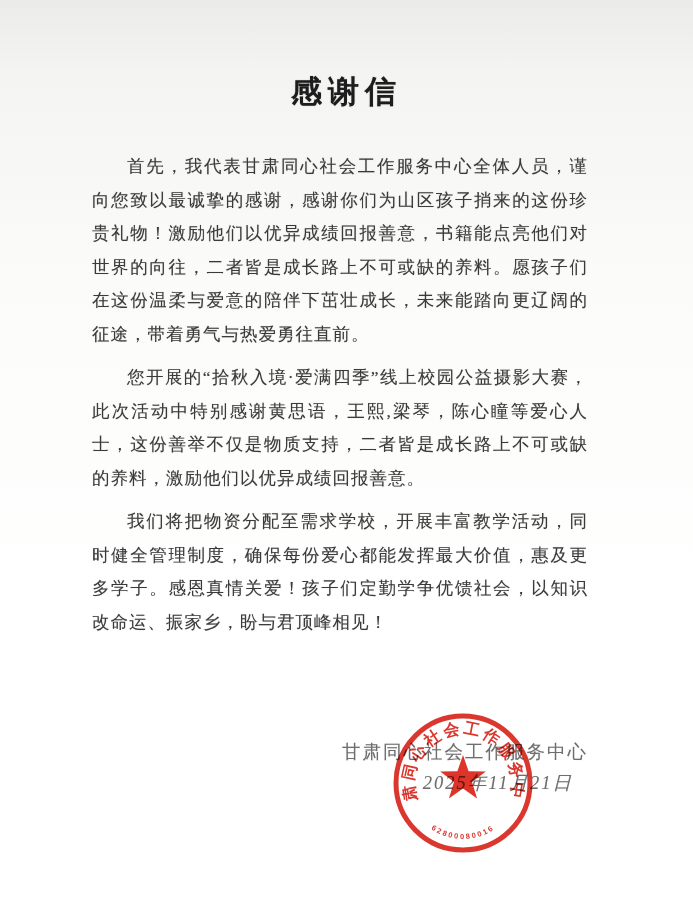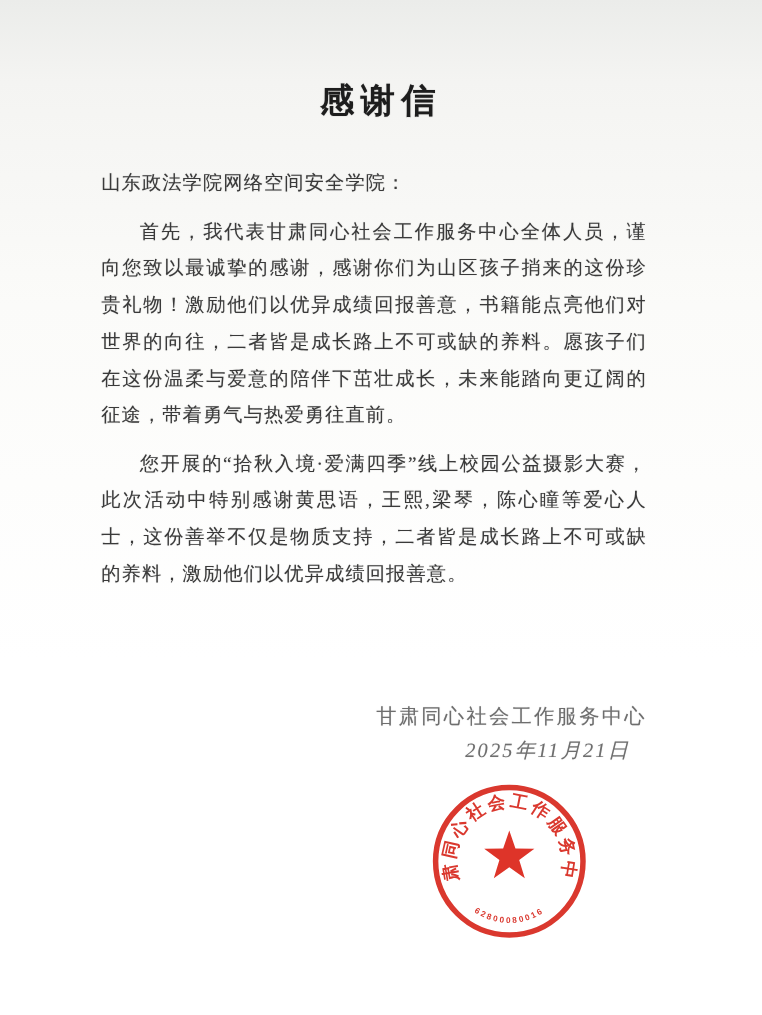--- a/index.html
+++ b/index.html
@@ -96,27 +96,27 @@
   }
 </style>
 </head>
 <body>
 
 <div class="page">
 
   <h1 class="title">感谢信</h1>
 
   <div class="letter-body">
-    <p class="recipient">山东政法学院网络空间安全学院：</p>
 
 
     <p class="para indent">首先，我代表甘肃同心社会工作服务中心全体人员，谨向您致以最诚挚的感谢，感谢你们为山区孩子捎来的这份珍贵礼物！激励他们以优异成绩回报善意，书籍能点亮他们对世界的向往，二者皆是成长路上不可或缺的养料。愿孩子们在这份温柔与爱意的陪伴下茁壮成长，未来能踏向更辽阔的征途，带着勇气与热爱勇往直前。</p>
 
     <p class="para indent">您开展的“拾秋入境·爱满四季”线上校园公益摄影大赛，此次活动中特别感谢黄思语，王熙,梁琴，陈心瞳等爱心人士，这份善举不仅是物质支持，二者皆是成长路上不可或缺的养料，激励他们以优异成绩回报善意。</p>
 
+    <p class="para indent">我们将把物资分配至需求学校，开展丰富教学活动，同时健全管理制度，确保每份爱心都能发挥最大价值，惠及更多学子。感恩真情关爱！孩子们定勤学争优馈社会，以知识改命运、振家乡，盼与君顶峰相见！</p>
 
     <div class="signoff">
       <div class="org">甘肃同心社会工作服务中心</div>
       <div class="date">2025年11月21日</div>
     </div>
   </div>
 
   <svg class="seal" viewBox="0 0 160 160" width="160" height="160" xmlns="http://www.w3.org/2000/svg">
     <defs>
       <path id="sealArcTop" d="M 32.7,92.7 A 49,49 0 1 1 127.3,92.7" fill="none"></path>

